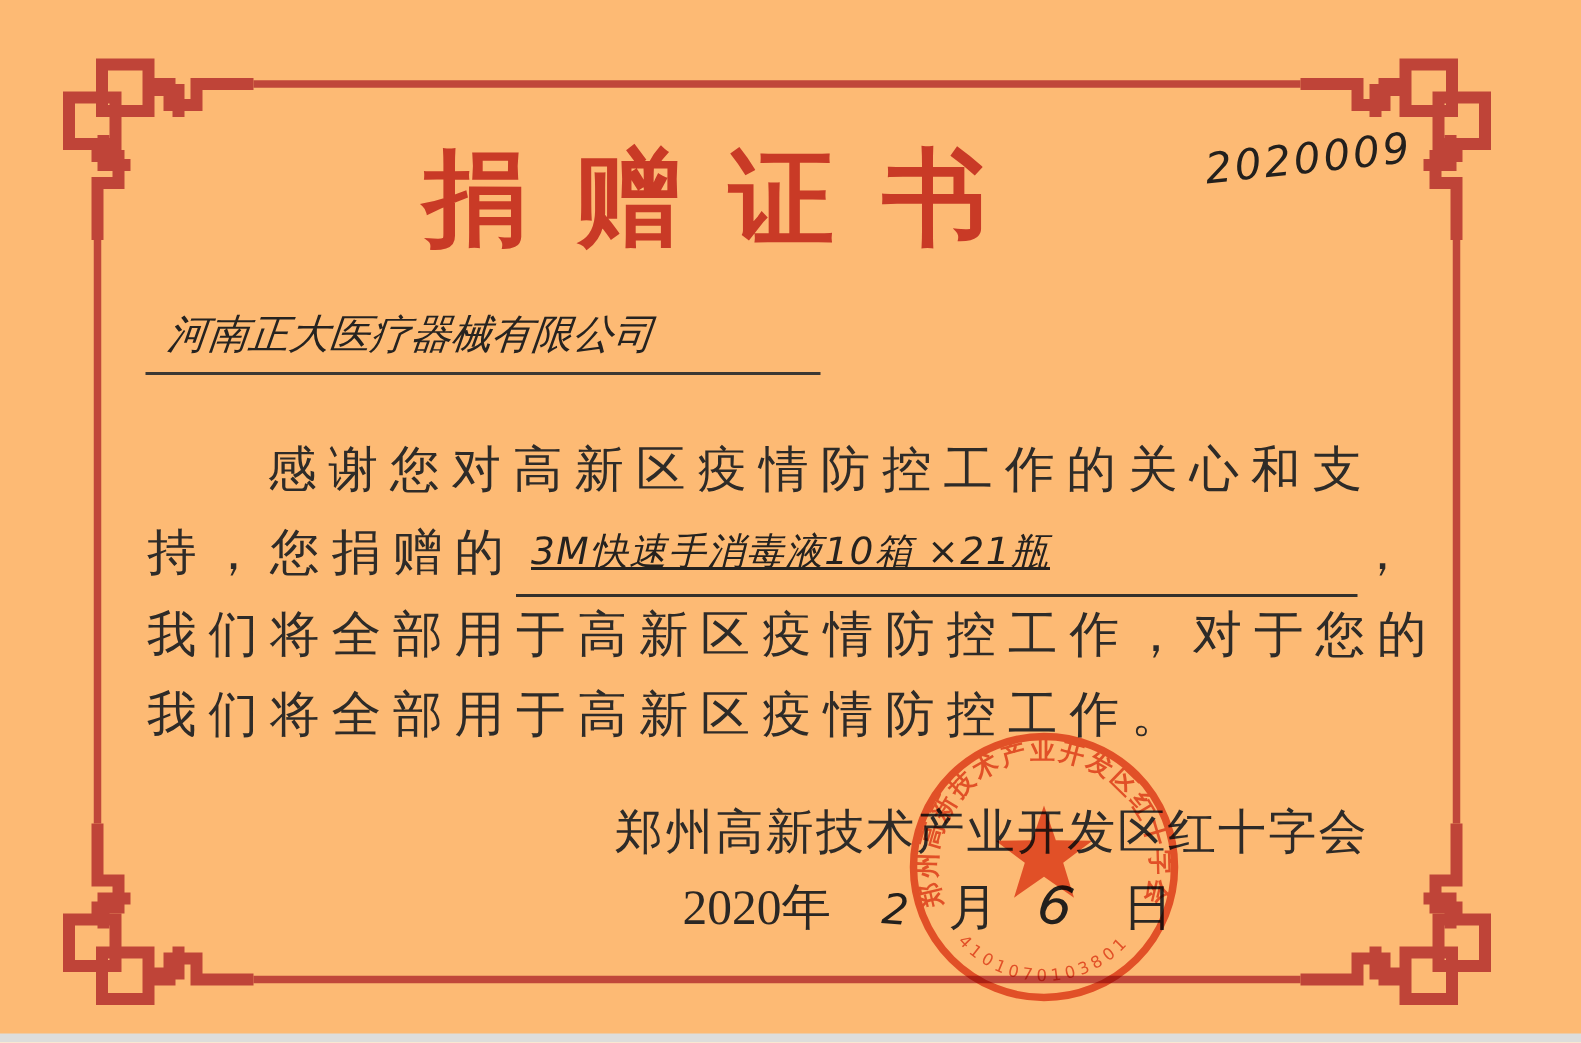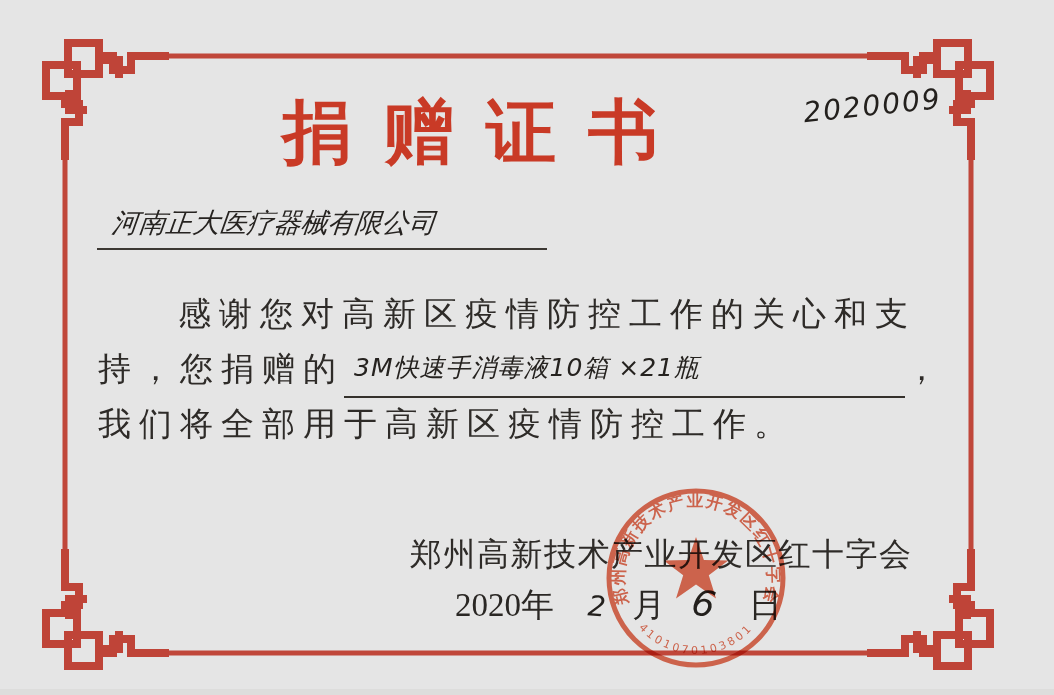--- a/index.html
+++ b/index.html
@@ -1,18 +1,18 @@
 <!DOCTYPE html>
 <html><head>
 <meta charset="utf-8">
 <style>
   html,body{margin:0;padding:0;background:#ffffff;}
   .stage{
     position:relative;width:1054px;height:695px;overflow:hidden;
-    background:#e5e5e5;
+    background:#fdba74;
     font-family:"Liberation Serif", serif;
   }
   
   .frame-svg{position:absolute;left:0;top:0;pointer-events:none;}
   
   .title{
     position:absolute;left:225px;top:86px;width:490px;
     text-align:center;
     font-size:70px;font-weight:bold;color:#c93a26;
     letter-spacing:32px;text-indent:32px;
@@ -53,20 +53,21 @@
   .line2{display:flex;align-items:center;}
   .fill-in{
     flex:1 1 auto;
     border-bottom:2.5px solid #35312c;
     font-size:25px;letter-spacing:1px;
     font-style:italic;color:#25221f;
     font-family:"DejaVu Sans", sans-serif;
     padding:0 4px 2px 10px;
     transform-origin:left bottom;
     white-space:nowrap;
+    text-decoration:underline;
   }
   .line2 .suffix{flex:0 0 auto;}
   
   .issuer{
     position:absolute;left:410px;top:533px;
     font-size:32px;color:#2e2b28;letter-spacing:1.5px;
     white-space:nowrap;
     font-family:"Liberation Serif", serif;
   }
   .dateline{
@@ -144,20 +145,21 @@
   <div class="donor">河南正大医疗器械有限公司</div>
   <div class="donor-underline"></div>
 
   <div class="body-text">
     <div class="body-line indent">感谢您对高新区疫情防控工作的关心和支</div>
     <div class="body-line line2">
       <span>持，您捐赠的</span>
       <span class="fill-in">3M快速手消毒液10箱 ×21瓶</span>
       <span class="suffix">，</span>
     </div>
+    <div class="body-line">我们将全部用于高新区疫情防控工作，对于您的</div>
     <div class="body-line">我们将全部用于高新区疫情防控工作。</div>
   </div>
 
   <div class="issuer">郑州高新技术产业开发区红十字会</div>
 
   <div class="dateline">
     <span class="gap-m">2020年</span>
     <span class="hand month gap-s">2</span>
     <span class="gap-s">月</span>
     <span class="hand day gap-m">6</span>

